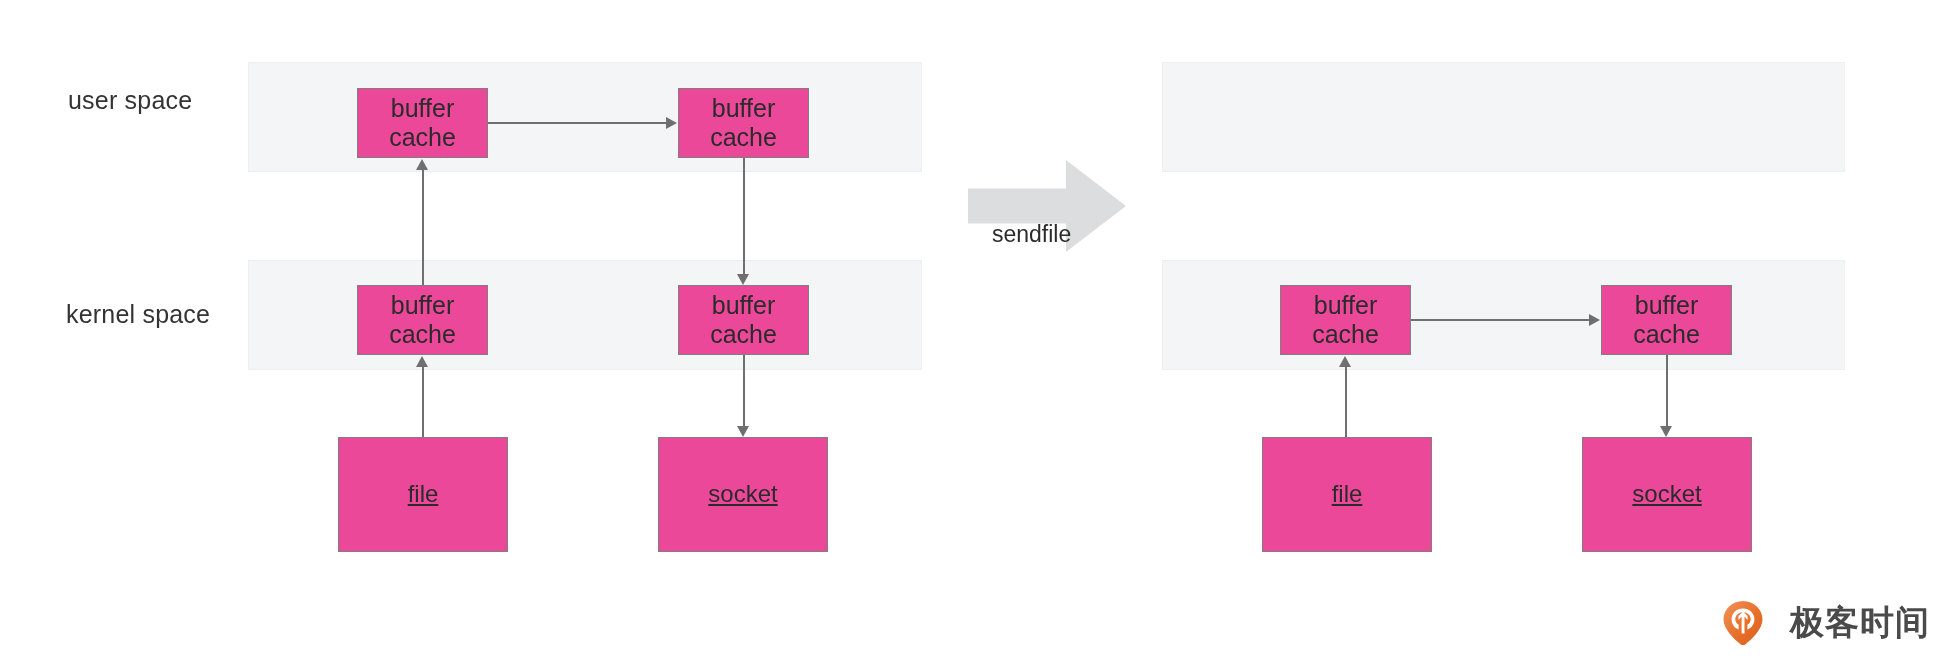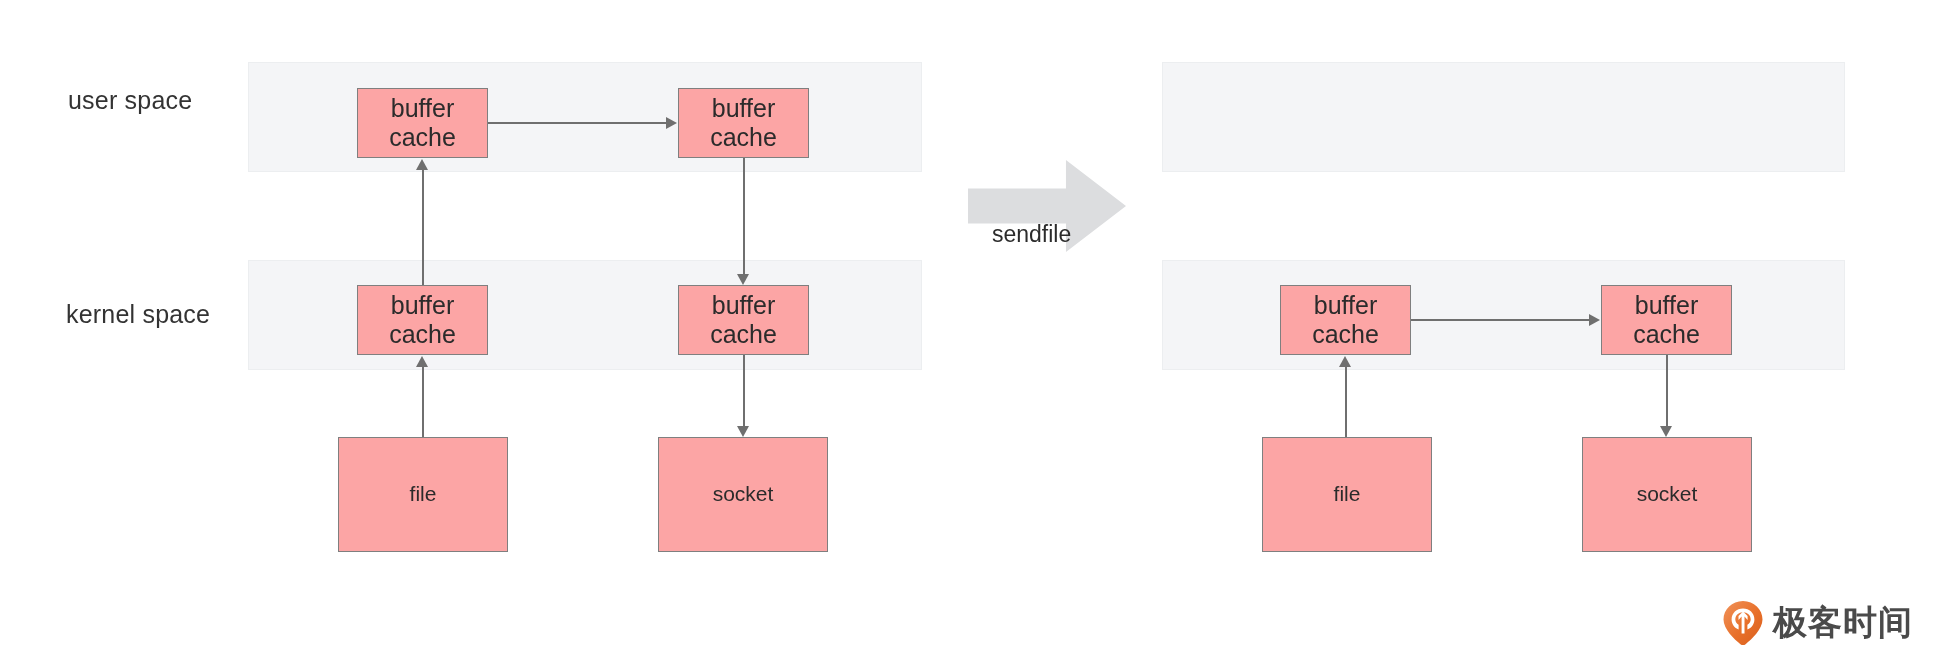--- a/index.html
+++ b/index.html
@@ -33,32 +33,32 @@
     font-size: 25px;
     color: #333333;
     white-space: nowrap;
     letter-spacing: 0.2px;
   }
 
   
   .node {
     position: absolute;
     box-sizing: border-box;
-    background: #fca5a5;
+    background: #ec4899;
     border: 1.6px solid #7f7f7f;
     display: flex;
     flex-direction: column;
     align-items: center;
     justify-content: center;
     font-size: 25px;
     line-height: 1.18;
     color: #2b2b2b;
     text-align: center;
   }
-  .node.small { font-size: 21px; }
+  .node.small { font-size: 24px; text-decoration: underline; }
   .node .ln { display: block; }
 
   
   .conn {
     position: absolute;
     background: #6f6f6f;
   }
   .conn.v { width: 1.6px; }
   .conn.h { height: 1.6px; }
 
@@ -95,21 +95,21 @@
     font-size: 23px;
     color: #2b2b2b;
     white-space: nowrap;
   }
 
   
   .logo-wrap {
     position: absolute;
     display: flex;
     align-items: flex-start;
-    gap: 9px;
+    gap: 26px;
   }
   .logo-mark {
     width: 42px;
     height: 46px;
     position: relative;
   }
   .logo-text {
     font-size: 34px;
     font-weight: bold;
     color: #4a4a4a;

